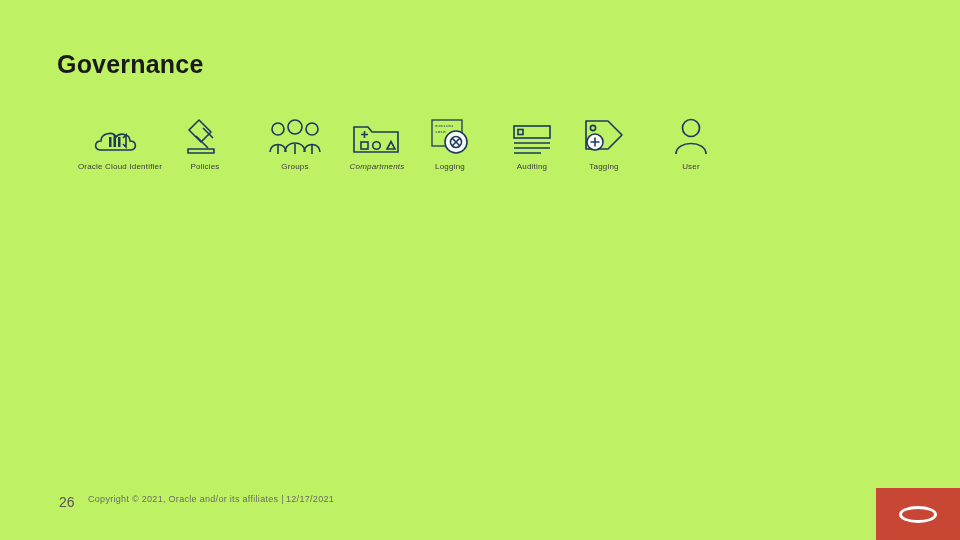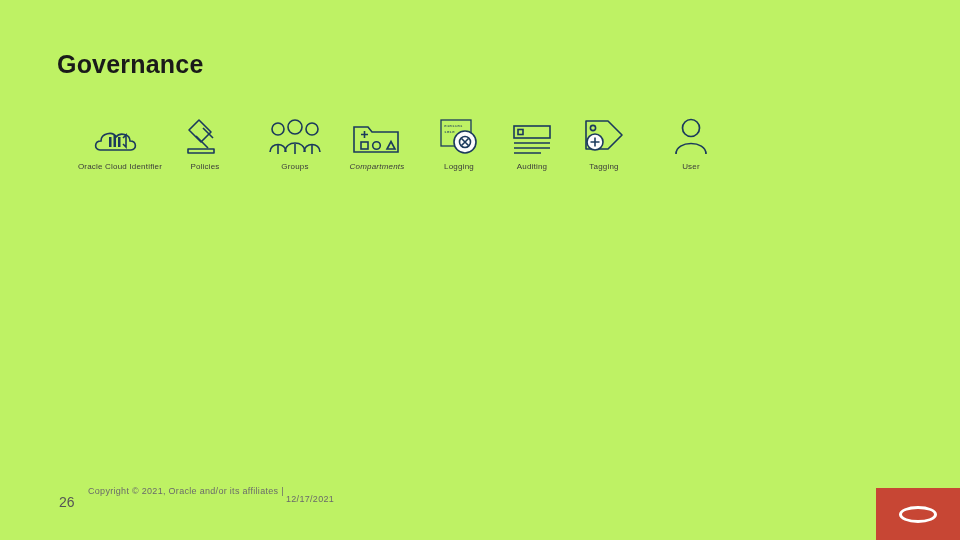--- a/index.html
+++ b/index.html
@@ -66,21 +66,21 @@
   .page-num {
     position: absolute;
     left: 59px;
     top: 8px;
     font-size: 14px;
     color: #555;
   }
   .copyright {
     position: absolute;
     left: 88px;
-    top: 0;
+    top: 8px;
     font-size: 9px;
     color: #6a6a6a;
     letter-spacing: 0.3px;
   }
   .date {
     position: absolute;
     left: 286px;
     top: 8px;
     font-size: 9px;
     color: #6a6a6a;
@@ -173,21 +173,21 @@
             <rect x="13" y="20" width="7" height="7"></rect>
             <circle cx="28.5" cy="23.5" r="3.8"></circle>
             <path d="M39 27 L43 19.5 L47 27 Z"></path>
             <path d="M16.5 9 L16.5 16 M13 12.5 L20 12.5"></path>
           </g>
         </svg>
       </div>
       <div class="icon-label">Compartments</div>
     </div>
 
-    <div class="icon-cell" id="cell4" style="left: 364px;">
+    <div class="icon-cell" id="cell4" style="left: 355px;">
       <div class="icon-art">
         <svg width="46" height="44" viewBox="0 0 46 44">
           <g fill="none" stroke="#1b3a5c" stroke-width="1.3">
             <rect x="5" y="4" width="30" height="26"></rect>
           </g>
           <g fill="#1b3a5c" font-family="'Liberation Mono', monospace" font-size="4.4">
             <text x="8" y="11">0101101</text>
             <text x="8" y="17">1010</text>
           </g>
           <g fill="#fcfcfc" stroke="#1b3a5c" stroke-width="1.6">

